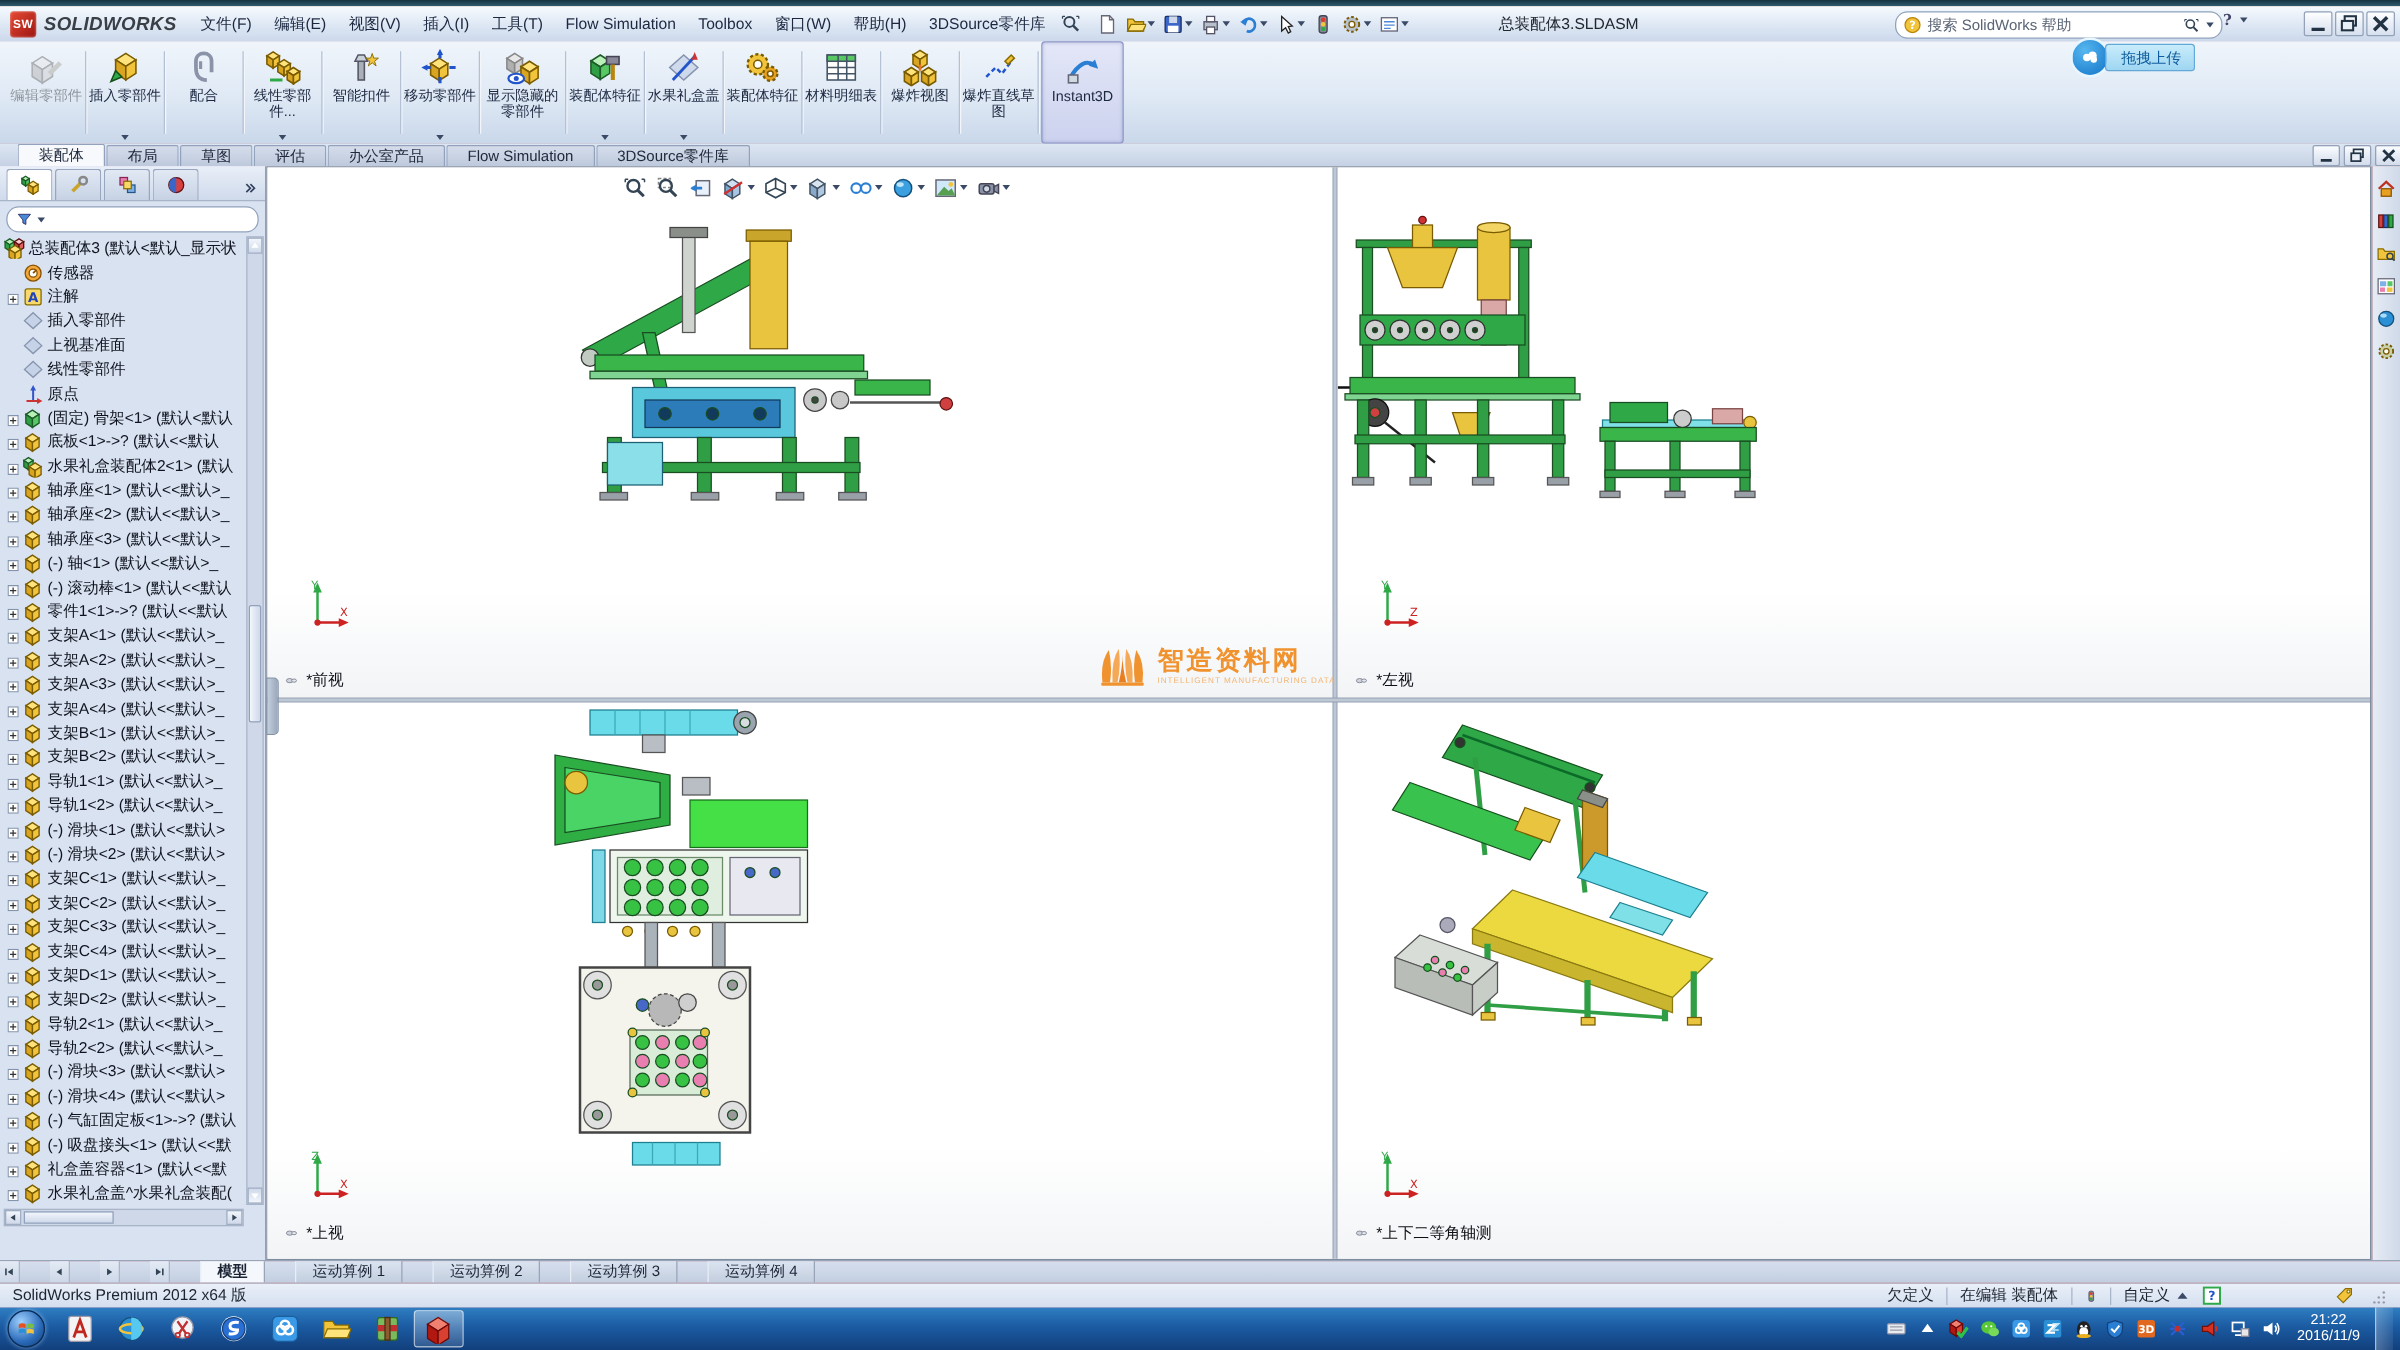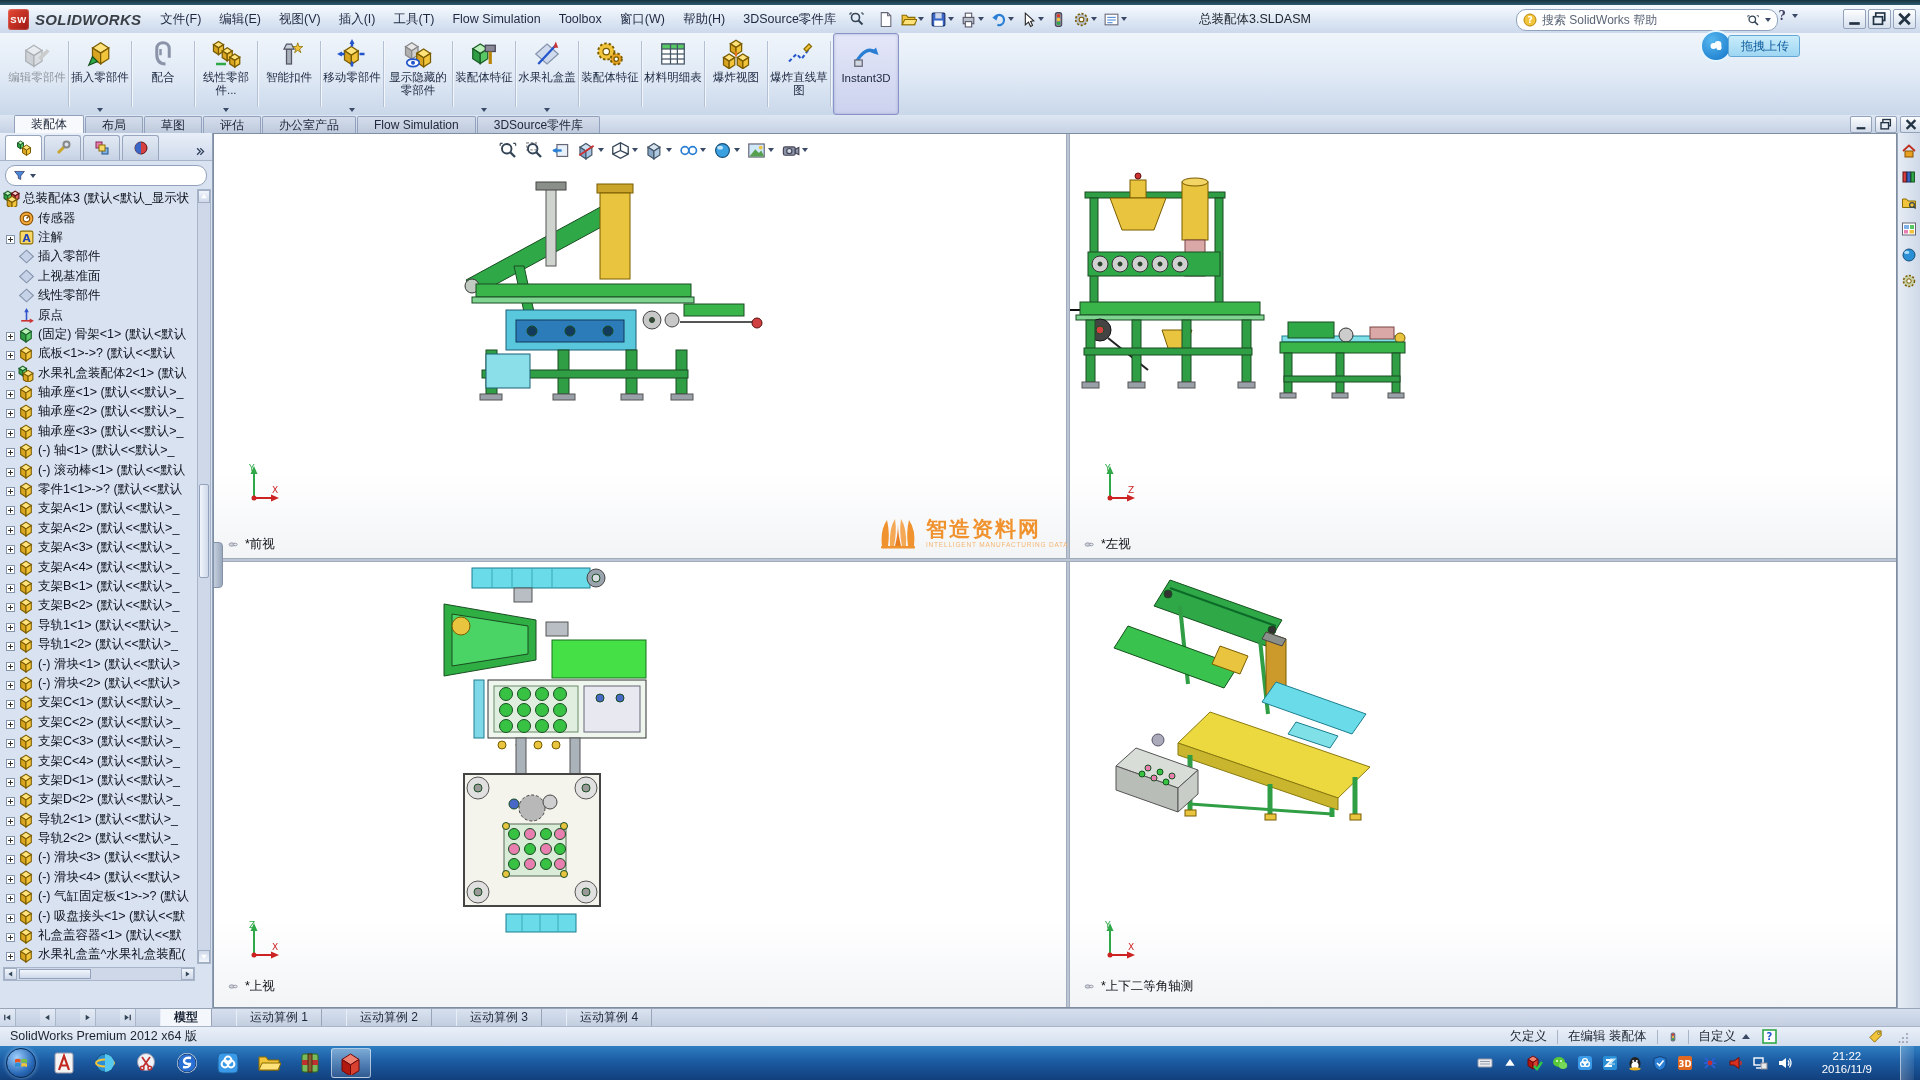--- a/index.html
+++ b/index.html
@@ -26,21 +26,21 @@
   #docTitle{position:absolute;left:1130px;top:0;width:250px;height:28px;display:flex;align-items:center;justify-content:center;
     font-size:12.5px;color:#20262e;}
   #searchBox{position:absolute;left:1516px;top:4px;width:248px;height:20px;background:#fff;border:1px solid #8fa3bd;
     border-radius:10px;display:flex;align-items:center;padding:0 6px;gap:5px;}
   #searchText{font-size:12px;color:#5a6575;flex:1;white-space:nowrap;overflow:hidden;}
   #helpBtn{position:absolute;left:1775px;top:4px;display:flex;align-items:center;gap:3px;}
   #winControls{position:absolute;right:4px;top:4px;display:flex;gap:2px;}
   .winbtn{width:21px;height:18px;border:1px solid #93a2b8;border-radius:2px;background:linear-gradient(#fdfeff,#d6e0ee);
     display:flex;align-items:center;justify-content:center;}
   
-  #uploadWrap{position:absolute;left:1700px;top:30px;display:flex;align-items:center;z-index:40;}
+  #uploadWrap{position:absolute;left:1656px;top:30px;display:flex;align-items:center;z-index:40;}
   #uploadCircle{width:28px;height:28px;border-radius:50%;background:radial-gradient(circle at 35% 30%,#56b7ef,#1273c8);
     border:2px solid #e8f6ff;display:flex;align-items:center;justify-content:center;}
   #uploadBtn{margin-left:-4px;height:20px;padding:0 10px 0 12px;background:linear-gradient(#c8ecfb,#9fd6f2);
     border:1px solid #63a8d6;border-radius:3px;display:flex;align-items:center;font-size:12px;color:#0f5d9e;}
   
   #commandbar{position:absolute;left:0;top:33px;width:1920px;height:82px;
     background:linear-gradient(#f0f5fb,#dfe9f5 55%,#c9d7ea);border-bottom:1px solid #9fb0c8;
     display:flex;align-items:stretch;padding-left:8px;}
   .cmd-btn{width:58px;display:flex;flex-direction:column;align-items:center;padding-top:5px;position:relative;border-radius:3px;}
   .cmd-btn .cicon{height:32px;display:flex;align-items:center;justify-content:center;}
@@ -117,21 +117,21 @@
     border-top:1px solid #a8b4c8;display:flex;align-items:center;font-size:12.5px;color:#1c2430;padding:0 10px;box-sizing:border-box;}
   .st-sep{width:1px;height:14px;background:#a8b4c8;margin:0 10px;}
   #statusRight{margin-left:auto;display:flex;align-items:center;}
   
   #taskbar{position:absolute;left:0;top:1046px;width:1920px;height:34px;
     background:linear-gradient(#2f7ec2,#1b5ba2 45%,#123f7c);display:flex;align-items:center;padding-left:6px;box-sizing:border-box;}
   #startOrb{width:28px;height:28px;border-radius:50%;background:radial-gradient(circle at 35% 30%,#9ed0ff,#2a6ab8 60%,#113c74);
     border:1px solid #0c2c55;display:flex;align-items:center;justify-content:center;margin-right:8px;box-shadow:0 0 4px rgba(160,210,255,.7);}
   .tb-icon{width:40px;height:30px;display:flex;align-items:center;justify-content:center;border-radius:3px;margin-right:1px;}
   .tb-icon.active{background:linear-gradient(rgba(255,255,255,.38),rgba(255,255,255,.12));border:1px solid rgba(255,255,255,.55);box-sizing:border-box;}
-  #tray{margin-left:auto;display:flex;align-items:center;gap:24px;padding-right:6px;}
+  #tray{margin-left:auto;display:flex;align-items:center;gap:8px;padding-right:6px;}
   .tray-ic{width:17px;height:17px;display:flex;align-items:center;justify-content:center;}
   #clock{display:flex;flex-direction:column;align-items:center;color:#fff;font-size:11.5px;line-height:13px;margin:0 4px;}
   #showDesktop{width:13px;height:34px;background:linear-gradient(90deg,rgba(255,255,255,.25),rgba(255,255,255,.08));
     border-left:1px solid rgba(255,255,255,.6);}
 </style>
 </head>
 <body>
 
 <div id="stage">
 

